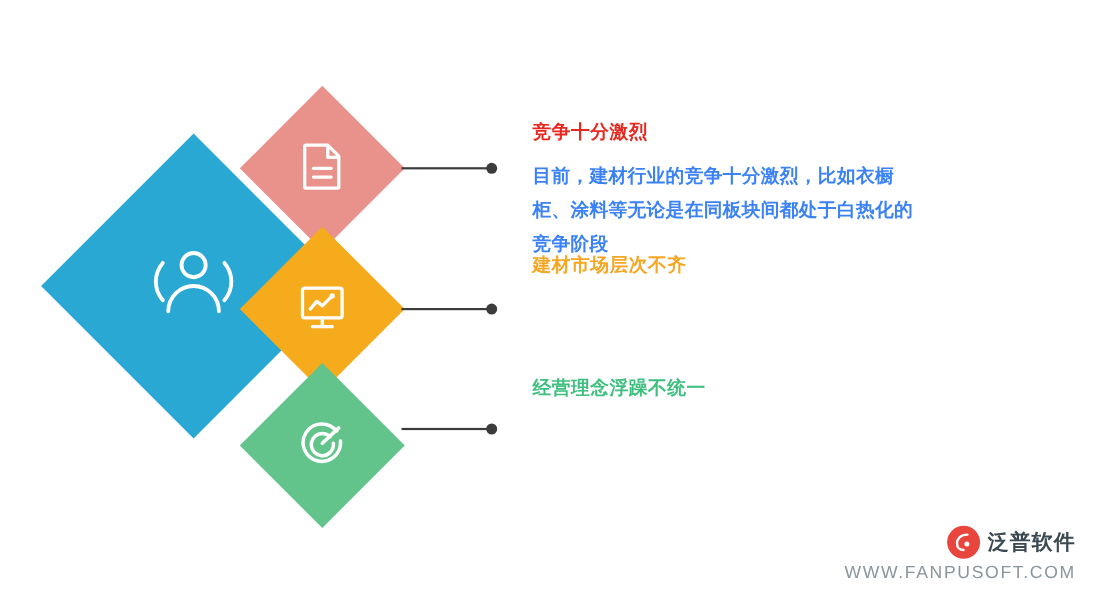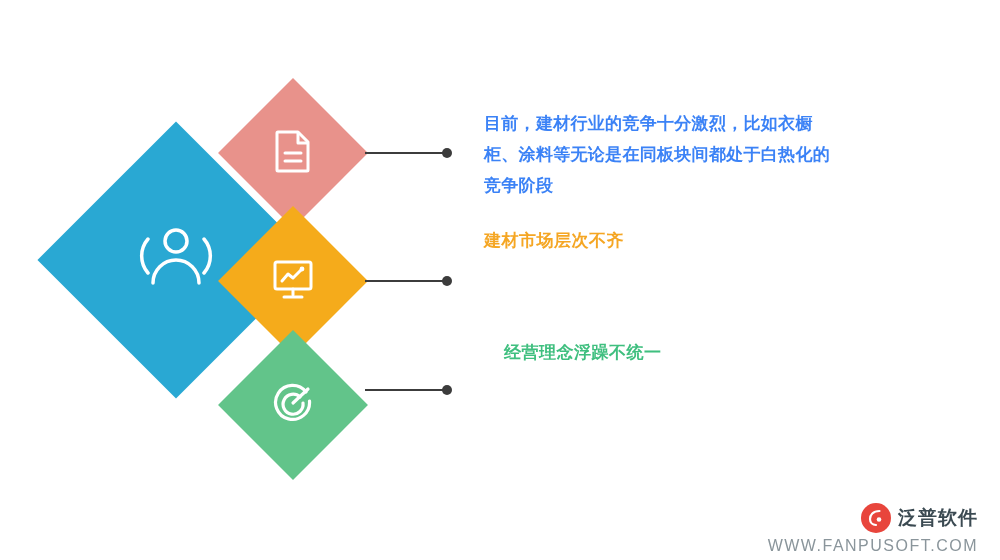--- a/index.html
+++ b/index.html
@@ -98,36 +98,36 @@
   #block-3 { top: 341px; }
 
   .block-title {
     font-size: 17px;
     font-weight: bold;
     letter-spacing: 0.5px;
     margin: 0 0 13px 0;
   }
   #title-1 { color: #E8281E; }
   #title-2 { color: #F5A623; }
-  #title-3 { color: #3FBF7F; margin-left: 20px; }
+  #title-3 { color: #3FBF7F; }
 
   .block-body {
     font-size: 17px;
     font-weight: bold;
     color: #3b82f6;
     line-height: 31px;
     margin: 0;
     letter-spacing: 0.3px;
   }
 
   
   #logo {
     position: absolute;
     right: 22px;
-    bottom: 5px;
+    bottom: 30px;
     display: flex;
     flex-direction: column;
     align-items: flex-end;
   }
   #logo-row {
     display: flex;
     align-items: center;
   }
   #logo-mark {
     width: 30px;
@@ -213,20 +213,21 @@
     <span class="dot"></span>
   </div>
   <div class="connector" id="connector-2">
     <span class="dot"></span>
   </div>
   <div class="connector" id="connector-3">
     <span class="dot"></span>
   </div>
 
   <div class="text-block" id="block-1">
+    <div class="block-title" id="title-1">竞争十分激烈</div>
     <div class="block-body">目前，建材行业的竞争十分激烈，比如衣橱柜、涂料等无论是在同板块间都处于白热化的竞争阶段</div>
   </div>
 
   <div class="text-block" id="block-2">
     <div class="block-title" id="title-2">建材市场层次不齐</div>
   </div>
 
   <div class="text-block" id="block-3">
     <div class="block-title" id="title-3">经营理念浮躁不统一</div>
   </div>

